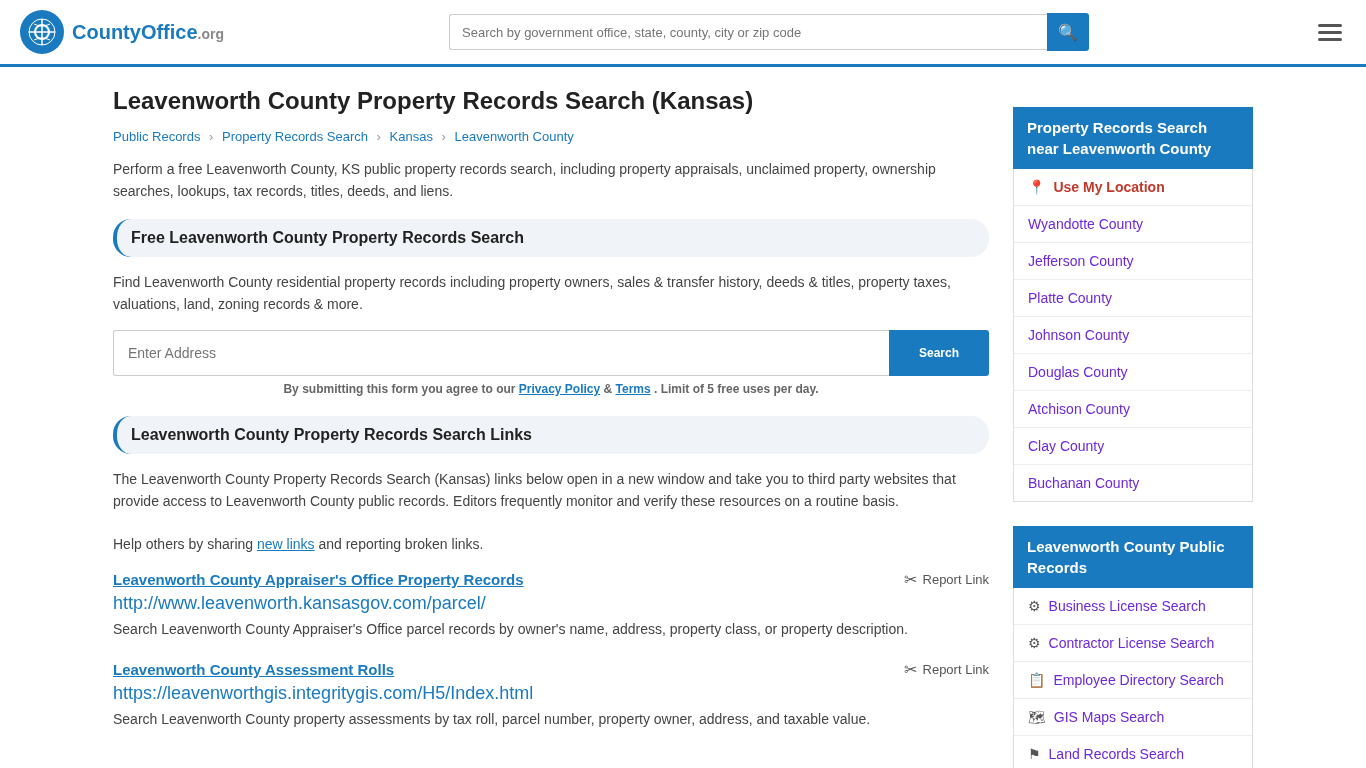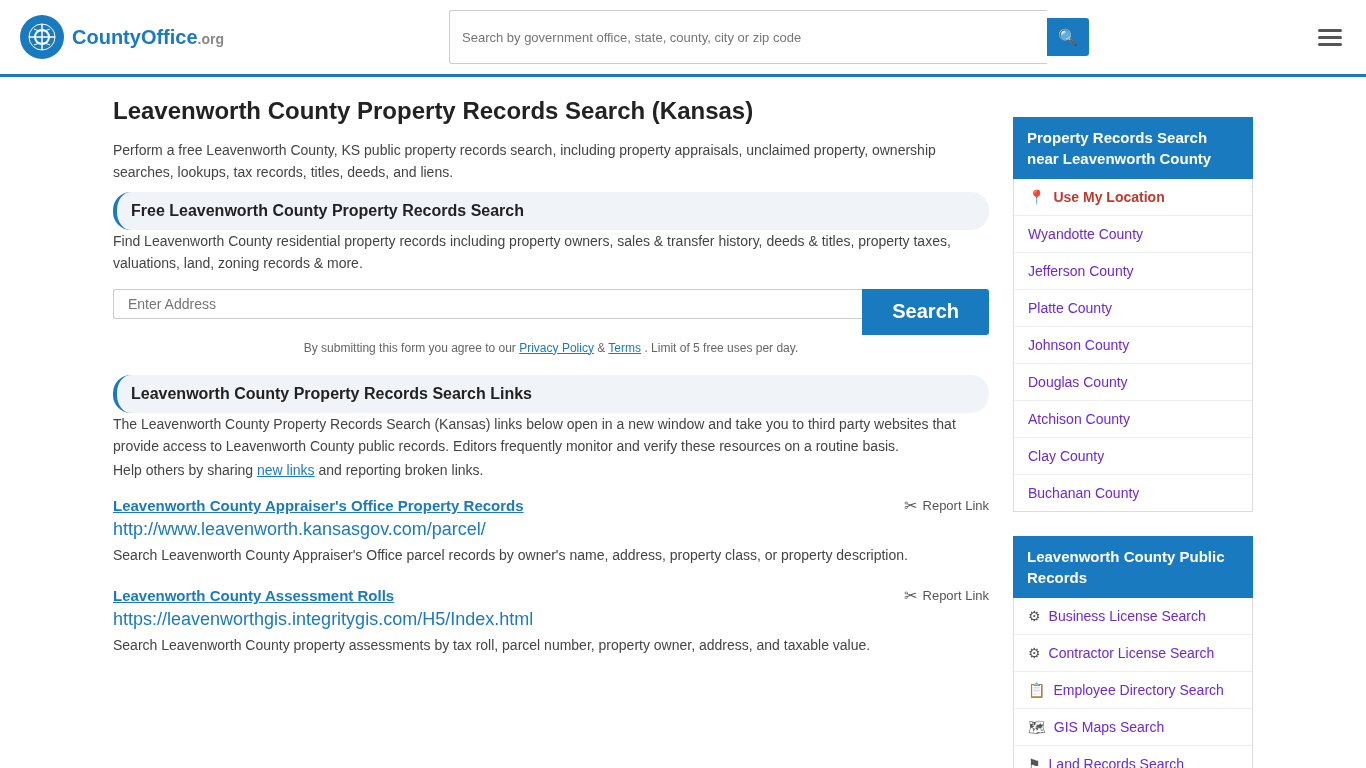--- a/index.html
+++ b/index.html
@@ -24,21 +24,21 @@
       color: #fff; font-size: 20px; font-weight: bold;
     }
     #logo-text { font-size: 20px; color: #333; font-weight: bold; }
     #logo-text span { color: #1a7abf; }
 
     #search-bar-container {
       display: flex; align-items: center;
       flex: 1; max-width: 640px; margin: 0 30px;
     }
     #global-search-input {
-      flex: 1; height: 54px; padding: 16px 12px;
+      flex: 1; height: 36px; padding: 16px 12px;
       border: 1px solid #ccc; border-right: none;
       border-radius: 3px 0 0 3px; font-size: 13px;
       outline: none; color: #888;
     }
     #global-search-btn {
       height: 38px; width: 42px;
       background: #1a7abf; border: none; cursor: pointer;
       border-radius: 0 3px 3px 0;
       display: flex; align-items: center; justify-content: center;
       color: #fff; font-size: 16px;
@@ -66,51 +66,51 @@
     }
 
     
     #breadcrumb {
       font-size: 13px; color: #666; margin-bottom: 14px;
     }
     #breadcrumb a { color: #1a7abf; text-decoration: none; }
     #breadcrumb span { margin: 0 5px; color: #999; }
 
     
-    #description { font-size: 14px; color: #444; margin-bottom: 8px; line-height: 1.6; }
+    #description { font-size: 14px; color: #444; margin-bottom: 16px; line-height: 1.6; }
 
     
     .section-header {
       background: #f0f4f8; border-left: 4px solid #1a7abf;
       padding: 10px 14px; font-size: 16px; font-weight: bold;
-      color: #222; margin-bottom: 0; border-radius: 18px;
+      color: #222; margin-bottom: 14px; border-radius: 18px;
     }
 
     
     #address-form { margin-bottom: 10px; }
     #address-form-inner { display: flex; gap: 0; }
     #address-input {
-      flex: 1; height: 30px; padding: 0 14px;
+      flex: 1; height: 46px; padding: 0 14px;
       border: 1px solid #ccc; border-right: none;
       border-radius: 3px 0 0 3px; font-size: 14px;
       outline: none; color: #888;
     }
     #address-search-btn {
       height: 46px; padding: 0 30px;
       background: #1a7abf; color: #fff; border: none;
-      font-size: 20px; font-weight: bold; cursor: pointer;
+      font-size: 12px; font-weight: bold; cursor: pointer;
       border-radius: 0 3px 3px 0;
     }
     #form-disclaimer {
-      font-size: 12px; color: #666; text-align: center; margin-top: 6px;
+      font-size: 12px; color: #666; text-align: center; margin-top: 6px; font-weight: bold;
     }
     #form-disclaimer a { color: #1a7abf; }
 
     
-    #links-description { font-size: 14px; color: #444; margin-bottom: 5px; line-height: 1.6; }
+    #links-description { font-size: 14px; color: #444; margin-bottom: 24px; line-height: 1.6; }
     #share-line { font-size: 14px; color: #444; margin-bottom: 18px; }
     #share-line a { color: #1a7abf; }
 
     
     .record-link-item { margin-bottom: 20px; }
     .record-link-header { display: flex; align-items: center; justify-content: space-between; margin-bottom: 4px; }
     .record-link-title { font-size: 15px; font-weight: bold; color: #1a7abf; text-decoration: underline; cursor: pointer; }
     .report-link-btn { display: flex; align-items: center; gap: 5px; font-size: 13px; color: #555; cursor: pointer; }
     .report-icon { font-size: 16px; color: #555; }
     .record-url { font-size: 18px; color: #1a7abf; margin-bottom: 5px; }
@@ -169,20 +169,29 @@
       <span></span>
   </div>
 </div>
 
 <div id="main-container">
 
   <div id="content">
 
     <h1 id="page-title">Leavenworth County Property Records Search (Kansas)</h1>
 
+    <div id="breadcrumb">
+      <a href="#">Public Records</a>
+      <span>›</span>
+      <a href="#">Property Records Search</a>
+      <span>›</span>
+      <a href="#">Kansas</a>
+      <span>›</span>
+      <a href="#">Leavenworth County</a>
+    </div>
 
     <p id="description">Perform a free Leavenworth County, KS public property records search, including property appraisals, unclaimed property, ownership searches, lookups, tax records, titles, deeds, and liens.</p>
 
     <div class="section-header">Free Leavenworth County Property Records Search</div>
 
     <p style="margin-bottom:14px;font-size:14px;color:#444;line-height:1.6">Find Leavenworth County residential property records including property owners, sales &amp; transfer history, deeds &amp; titles, property taxes, valuations, land, zoning records &amp; more.</p>
 
     <div id="address-form">
       <div id="address-form-inner">
         <input id="address-input" type="text" placeholder="Enter Address" style="">

